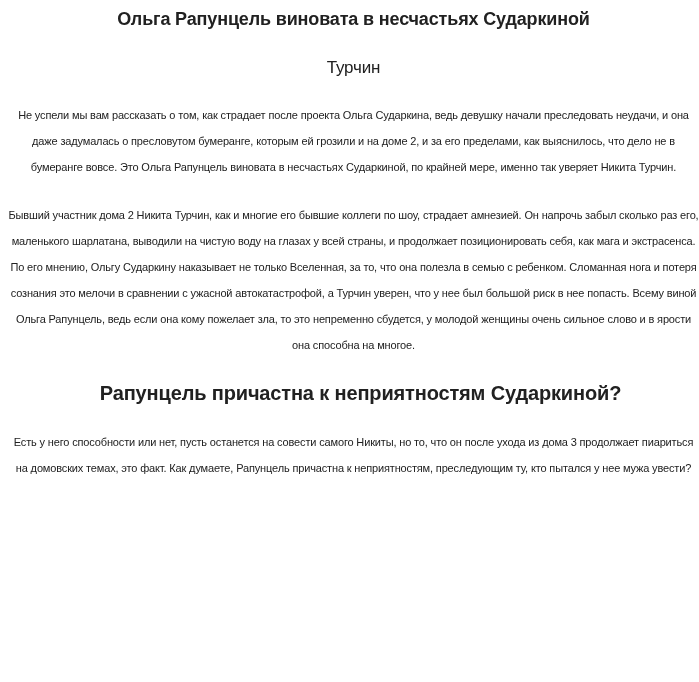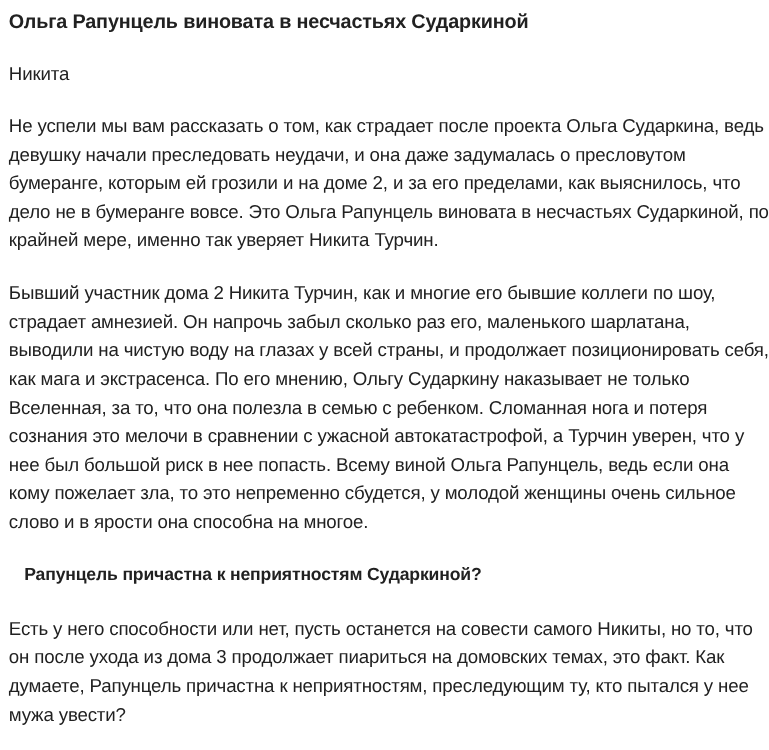--- a/index.html
+++ b/index.html
@@ -11,53 +11,54 @@
     width: 699px;
     height: 682px;
     overflow: hidden;
     font-family: "Liberation Sans", "DejaVu Sans", sans-serif;
     color: #212121;
     -webkit-font-smoothing: antialiased;
   }
   .article {
     padding: 6px 0 0 8px;
     letter-spacing: -0.15px;
+    text-align: center;
   }
   .article-title {
     font-size: 18px;
     font-weight: 700;
     line-height: 26px;
     margin: 0 0 23px 0;
   }
   .article-source {
     font-size: 17px;
     font-weight: 400;
     line-height: 26px;
     margin: 0 0 21px 0;
   }
   .article-paragraph {
-    font-size: 17px;
+    font-size: 11px;
     font-weight: 400;
     line-height: 26px;
     margin: 0 0 22px 0;
   }
   .article-subheading {
-    font-size: 16px;
+    font-size: 20px;
     font-weight: 700;
     line-height: 26px;
     margin: 0 0 23px 14px;
   }
 </style>
 </head>
 <body style="background: rgb(255, 255, 255); color: rgb(33, 33, 33);">
 
 <div class="article">
   <h1 class="article-title">Ольга Рапунцель виновата в несчастьях Сударкиной</h1>
 
-  <div class="article-source">Никита</div>
+  <div class="article-source">Турчин</div>
 
   <p class="article-paragraph">Не успели мы вам рассказать о том, как страдает после проекта Ольга Сударкина, ведь девушку начали преследовать неудачи, и она даже задумалась о пресловутом бумеранге, которым ей грозили и на доме 2, и за его пределами, как выяснилось, что дело не в бумеранге вовсе. Это Ольга Рапунцель виновата в несчастьях Сударкиной, по крайней мере, именно так уверяет Никита Турчин.</p>
 
   <p class="article-paragraph">Бывший участник дома 2 Никита Турчин, как и многие его бывшие коллеги по шоу, страдает амнезией. Он напрочь забыл сколько раз его, маленького шарлатана, выводили на чистую воду на глазах у всей страны, и продолжает позиционировать себя, как мага и экстрасенса. По его мнению, Ольгу Сударкину наказывает не только Вселенная, за то, что она полезла в семью с ребенком. Сломанная нога и потеря сознания это мелочи в сравнении с ужасной автокатастрофой, а Турчин уверен, что у нее был большой риск в нее попасть. Всему виной Ольга Рапунцель, ведь если она кому пожелает зла, то это непременно сбудется, у молодой женщины очень сильное слово и в ярости она способна на многое.</p>
 
   <h2 class="article-subheading">Рапунцель причастна к неприятностям Сударкиной?</h2>
 
   <p class="article-paragraph">Есть у него способности или нет, пусть останется на совести самого Никиты, но то, что он после ухода из дома 3 продолжает пиариться на домовских темах, это факт. Как думаете, Рапунцель причастна к неприятностям, преследующим ту, кто пытался у нее мужа увести?</p>
 </div>
 

